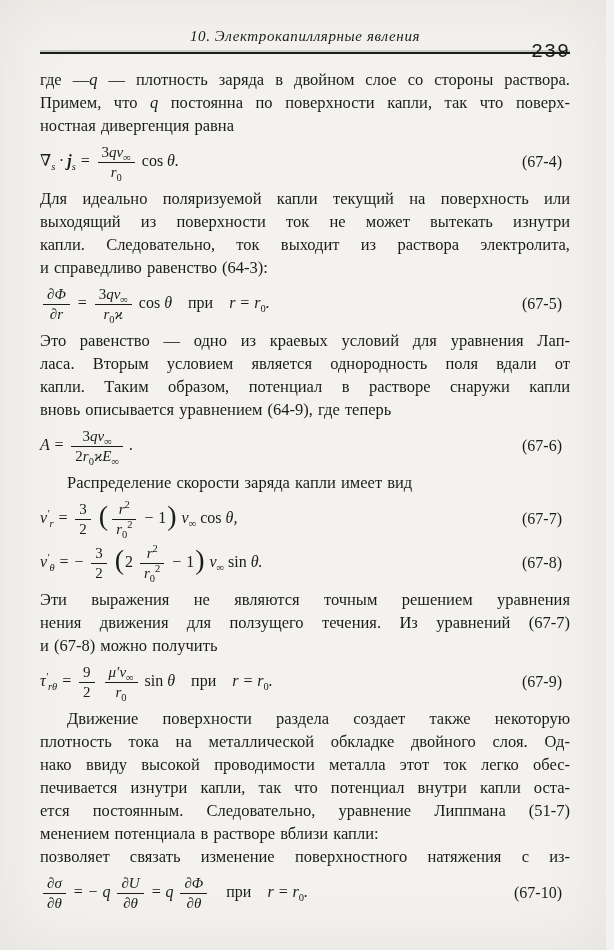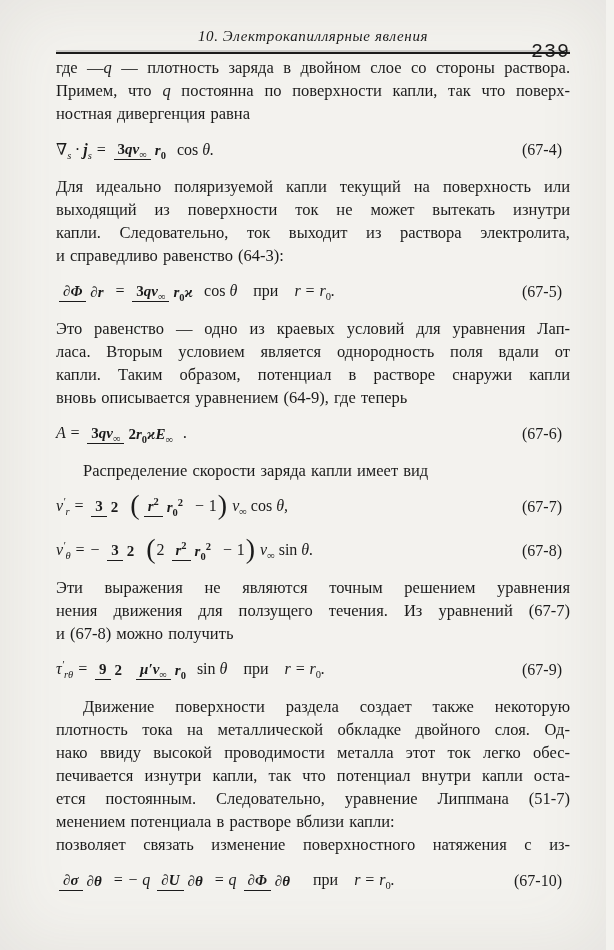--- a/index.html
+++ b/index.html
@@ -9,21 +9,21 @@
   html,body{margin:0;padding:0;}
   body{
     width:614px;height:950px;overflow:hidden;
     background:var(--paper);
     font-family:"Liberation Serif","DejaVu Serif",serif;
     color:var(--ink);
   }
   .page{
     width:606px;height:950px;
     box-sizing:border-box;
-    padding:26px 36px 0 56px;
+    padding:26px 36px 0 40px;
     box-shadow:inset 0 0 70px rgba(110,100,85,0.10);
   }
   
   .header{
     position:relative;
     text-align:center;
     font-style:italic;
     font-size:15px;
     letter-spacing:0.6px;
     height:20px;
@@ -35,21 +35,21 @@
     font-size:20px;
     letter-spacing:1px;
     font-family:Liberation Mono, monospace;
   }
   .rule{
     margin-top:6px;
     height:2px;
     background:var(--ink);
     box-shadow:0 -2px 0 rgba(27,27,27,0.18);
   }
-  .content{margin-top:2px;}
+  .content{margin-top:14px;}
   
   .para{
     font-size:16.5px;
     line-height:23px;
     word-spacing:1px;
   }
   .line{text-align:justify;text-align-last:justify;}
   .line.last{text-align-last:left;}
   .line.indent{text-indent:27px;}
   
@@ -63,24 +63,24 @@
     font-style:italic;
     font-size:16px;
     white-space:nowrap;
   }
   .eqbody b{font-weight:bold;}
   .up{font-style:normal;}
   .eqbody sup,.eqbody sub{font-size:10.5px;line-height:0;}
   .eqbody sup{vertical-align:0.55em;}
   .eqbody sub{vertical-align:-0.4em;}
   .frac{
-    display:inline-flex;flex-direction:row;align-items:stretch;
+    display:inline-flex;flex-direction:column;align-items:stretch;
     vertical-align:middle;
     margin:0 3px;
-    font-size:15px;line-height:16px;font-weight:bold;
+    font-size:15px;line-height:16px;
   }
   .frac>span{display:block;text-align:center;padding:0 4px;}
   .frac>.num{border-bottom:1.4px solid var(--ink);padding-bottom:2px;}
   .frac>.den{padding-top:1px;}
   .bp{
     font-style:normal;
     font-size:28px;
     font-weight:300;
     line-height:0;
     vertical-align:-0.1em;

